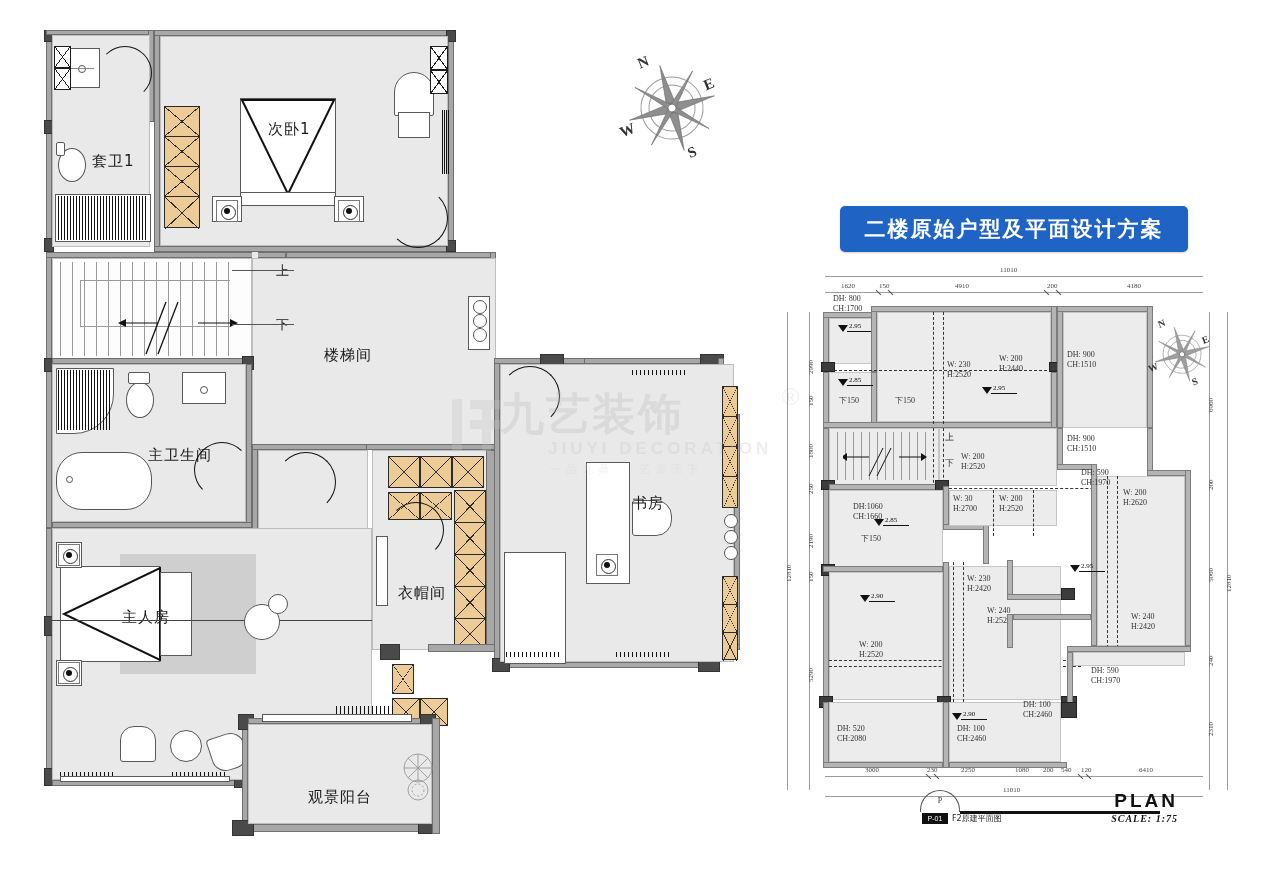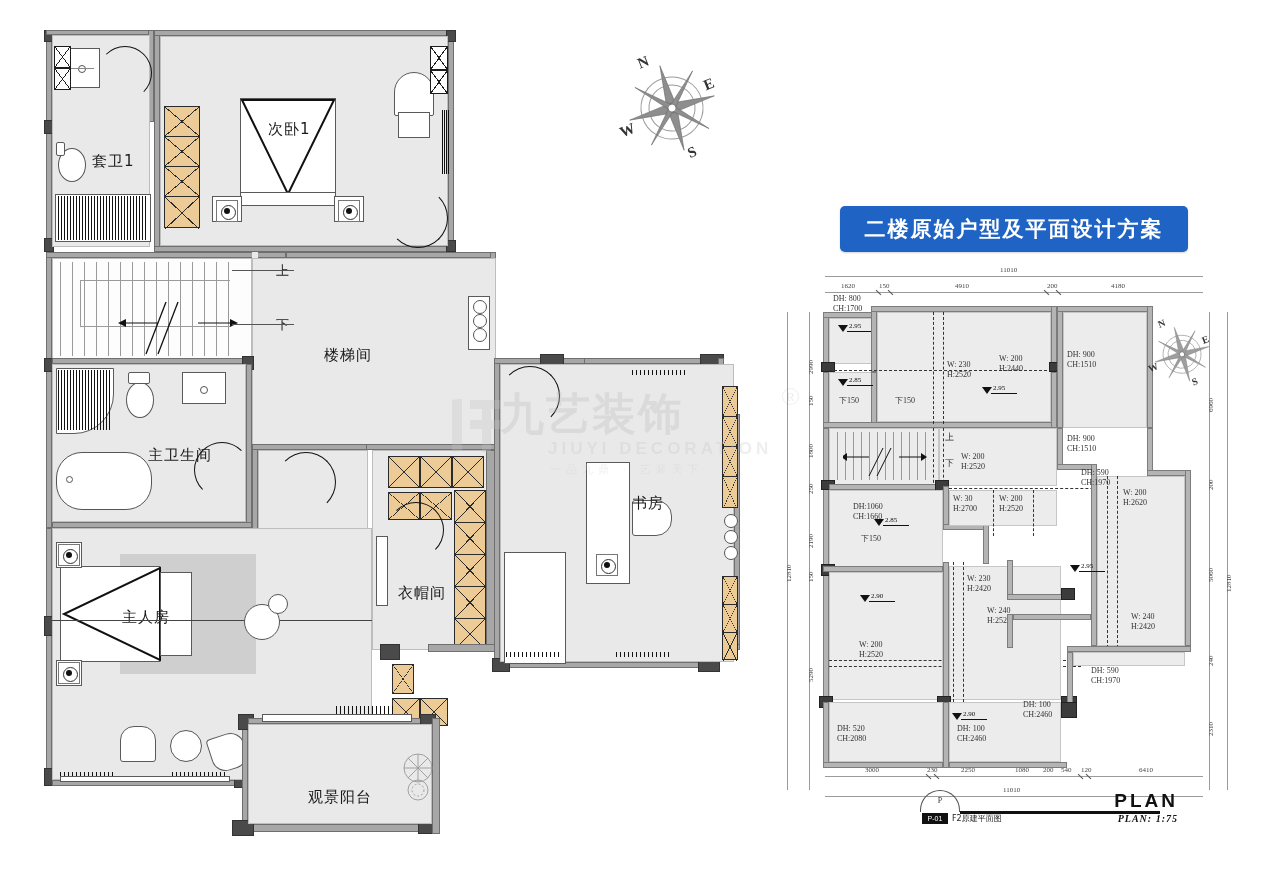--- a/index.html
+++ b/index.html
@@ -558,21 +558,21 @@
 
 <div id="right-plan">
 
   <div class="dl-h" style="left:50px;top:14px;width:378px;"></div>
   <div class="dim-num" style="left:225px;top:4px;">11010</div>
   <div class="dl-h" style="left:50px;top:30px;width:378px;"></div>
   <div class="dim-num" style="left:66px;top:20px;">1620</div>
   <div class="dim-num" style="left:104px;top:20px;">150</div>
   <div class="dim-num" style="left:180px;top:20px;">4910</div>
   <div class="dim-num" style="left:272px;top:20px;">200</div>
-  <div class="dim-num" style="left:336px;top:20px;">4180</div>
+  <div class="dim-num" style="left:352px;top:20px;">4180</div>
   <div class="tick" style="left:100px;top:30px;"></div>
   <div class="tick" style="left:112px;top:30px;"></div>
   <div class="tick" style="left:268px;top:30px;"></div>
   <div class="tick" style="left:280px;top:30px;"></div>
 
   <div class="small-label" style="left:58px;top:32px;">
     <span>DH: 800</span><br>
     <span>CH:1700</span>
   </div>
 
@@ -826,14 +826,14 @@
 </div>
 
 <div id="plan-footer">
   <div class="pbubble">
     <span>P</span>
   </div>
   <div class="rule"></div>
   <div class="pcode">P-01</div>
   <div class="pcn">F2原建平面图</div>
   <div class="plan-word">PLAN</div>
-  <div class="scale-word">PLAN: 1:75</div>
+  <div class="scale-word">SCALE: 1:75</div>
 </div>
 
 </body></html>

